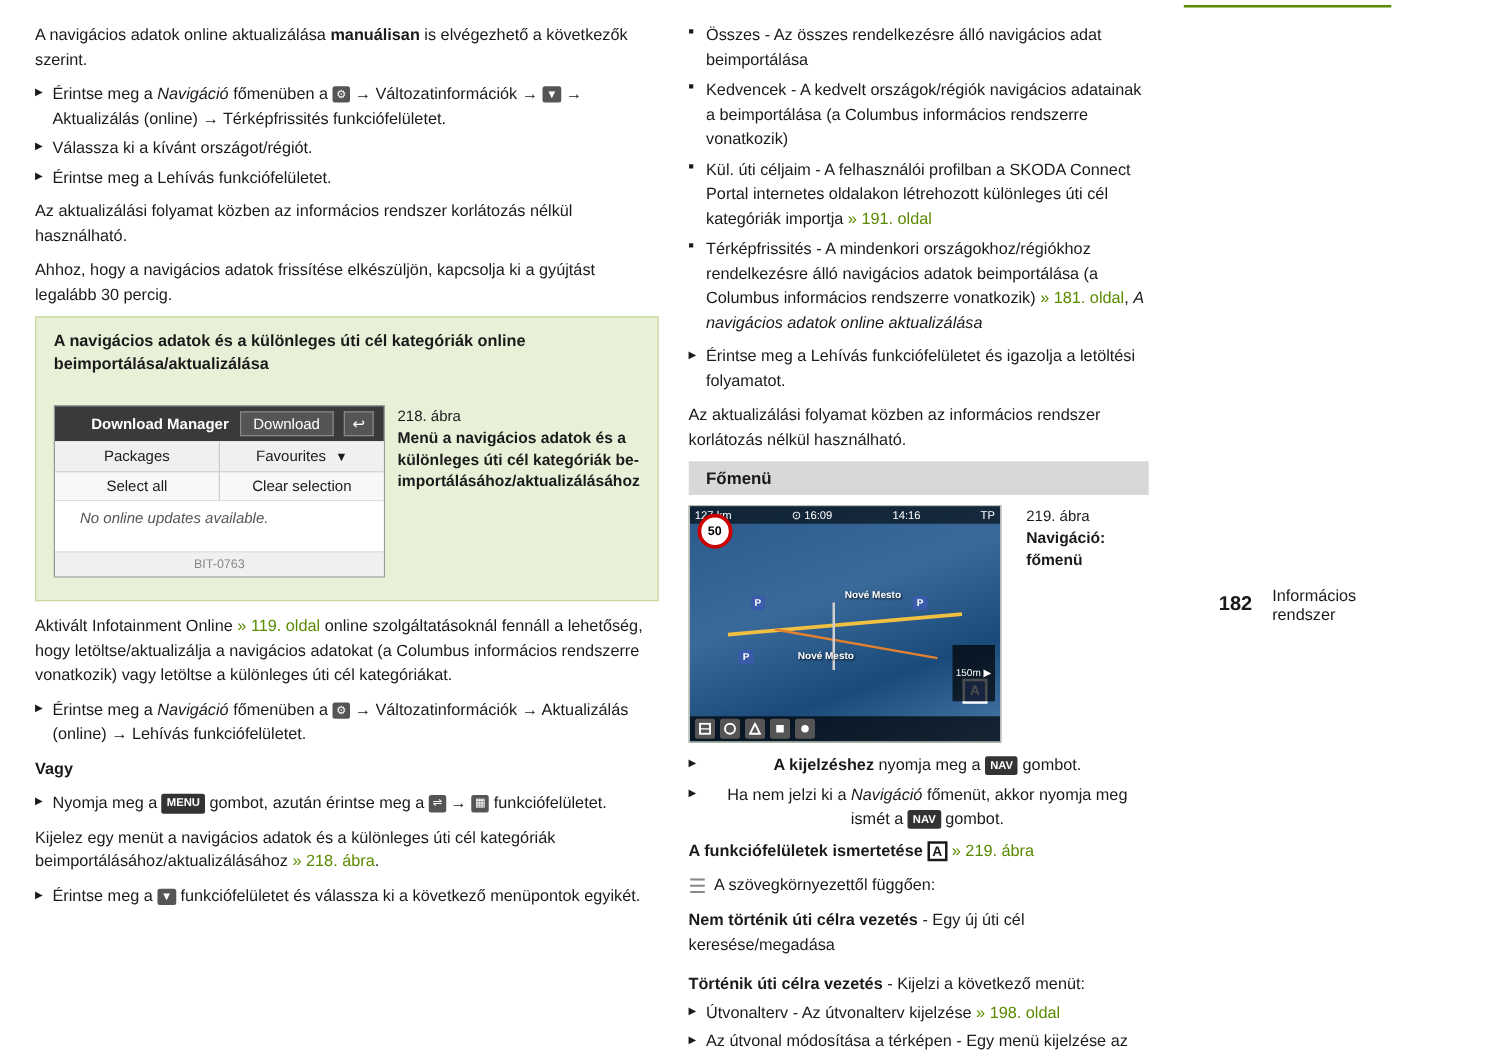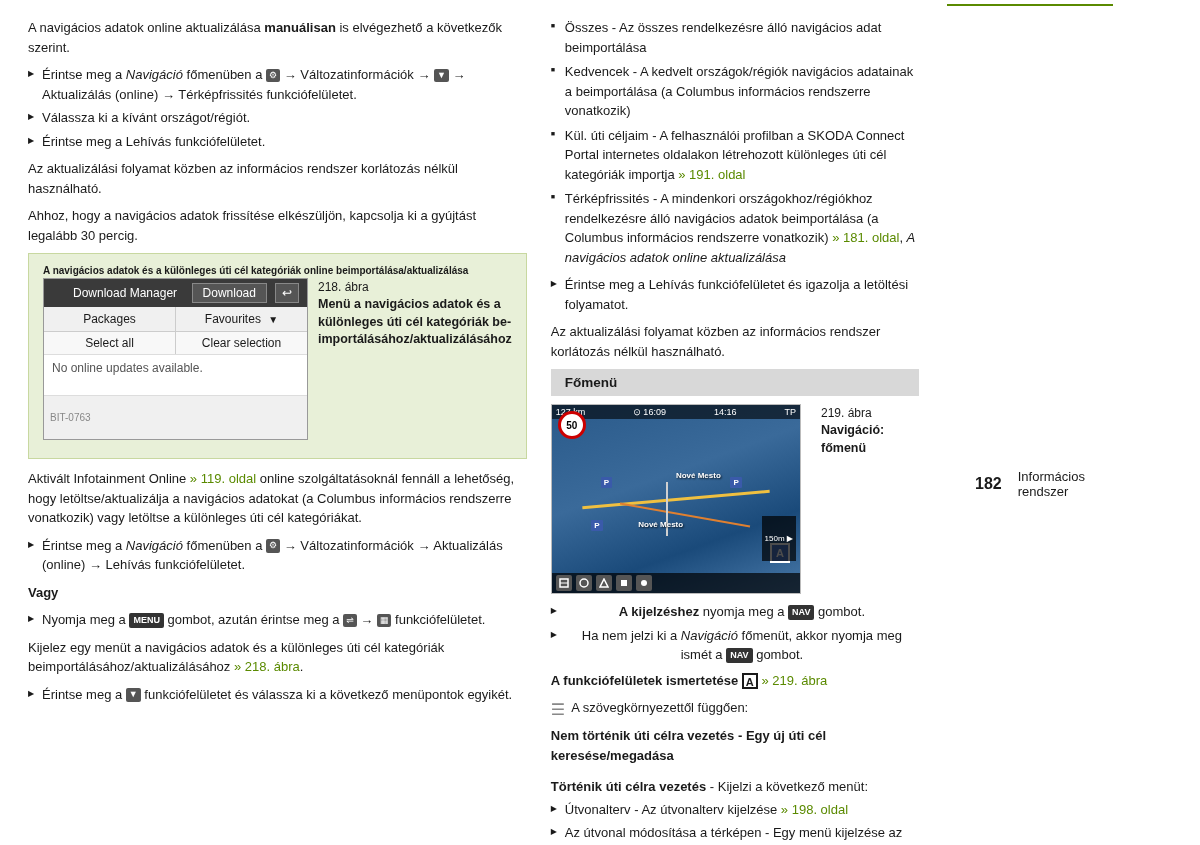--- a/index.html
+++ b/index.html
@@ -79,24 +79,24 @@
       color: #5a8a00;
       text-decoration: none;
     }
     .section-box {
       background: #e8f0d8;
       border: 1px solid #c8d8a0;
       padding: 10px 14px;
       margin-bottom: 10px;
     }
     .section-box-title {
-      font-size: 10px;
+      font-size: 13px;
       font-weight: bold;
       line-height: 1.4;
-      margin-bottom: 0;
+      margin-bottom: 24px;
     }
     .section-box-gray {
       background: #d8d8d8;
       border: none;
       padding: 6px 14px;
       margin-bottom: 8px;
     }
     .section-box-gray .section-title {
       font-weight: bold;
       font-size: 13.5px;
@@ -109,21 +109,21 @@
     .dm-header {
       display: flex;
       align-items: center;
       background: #3a3a3a;
       color: #fff;
       padding: 4px 8px;
       gap: 8px;
     }
     .dm-header-title {
       flex: 1;
-      font-weight: normal;
+      font-weight: bold;
       font-size: 12px;
       color: #fff;
       padding-left: 21px;
     }
     .dm-download-btn {
       background: #555;
       color: #fff;
       border: 1px solid #888;
       padding: 2px 10px;
       font-size: 12px;
@@ -167,29 +167,30 @@
       flex: 1;
       text-align: center;
       padding: 4px 8px;
       font-size: 12px;
       border-right: 1px solid #ccc;
       cursor: pointer;
       color: #1a1a1a;
     }
     .dm-action:last-child { border-right: none; }
     .dm-content {
-      padding: 6px 8px;
+      padding: 6px 20px;
       background: #fff;
       min-height: 40px;
       font-size: 12px;
       color: #555;
+      font-style: italic;
     }
     .dm-footer {
-      text-align: left;
-      padding: 16px 6px;
+      text-align: center;
+      padding: 4px 6px;
       font-size: 10px;
       color: #888;
       background: #f0f0f0;
       border-top: 1px solid #ddd;
     }
     .figure-box {
       display: flex;
       gap: 10px;
       align-items: flex-start;
     }
@@ -555,21 +556,21 @@
 
       <p>
         <strong>A funkciófelületek ismertetése</strong> <span class="box-a">A</span> <a class="link-green">» 219. ábra</a>
       </p>
 
       <p style="display:flex;align-items:flex-start;gap:6px;margin-top:4px;margin-bottom:4px;">
         <span style="font-size:16px;color:#888;">☰</span>
         <span>A szövegkörnyezettől függően:</span>
       </p>
 
-      <p style="margin-bottom:3px;font-weight:bold;">
+      <p style="margin-bottom:3px;">
         <strong>Nem történik úti célra vezetés</strong><span> - Egy új úti cél keresése/megadása</span>
       </p>
       <p style="margin-bottom:3px;margin-top:12px;">
         <strong>Történik úti célra vezetés</strong><span> - Kijelzi a következő menüt:</span>
       </p>
 
       <ul class="bullet-list indent">
         <li>
           Útvonalterv - Az útvonalterv kijelzése <a class="link-green">» 198. oldal</a>
         </li>

